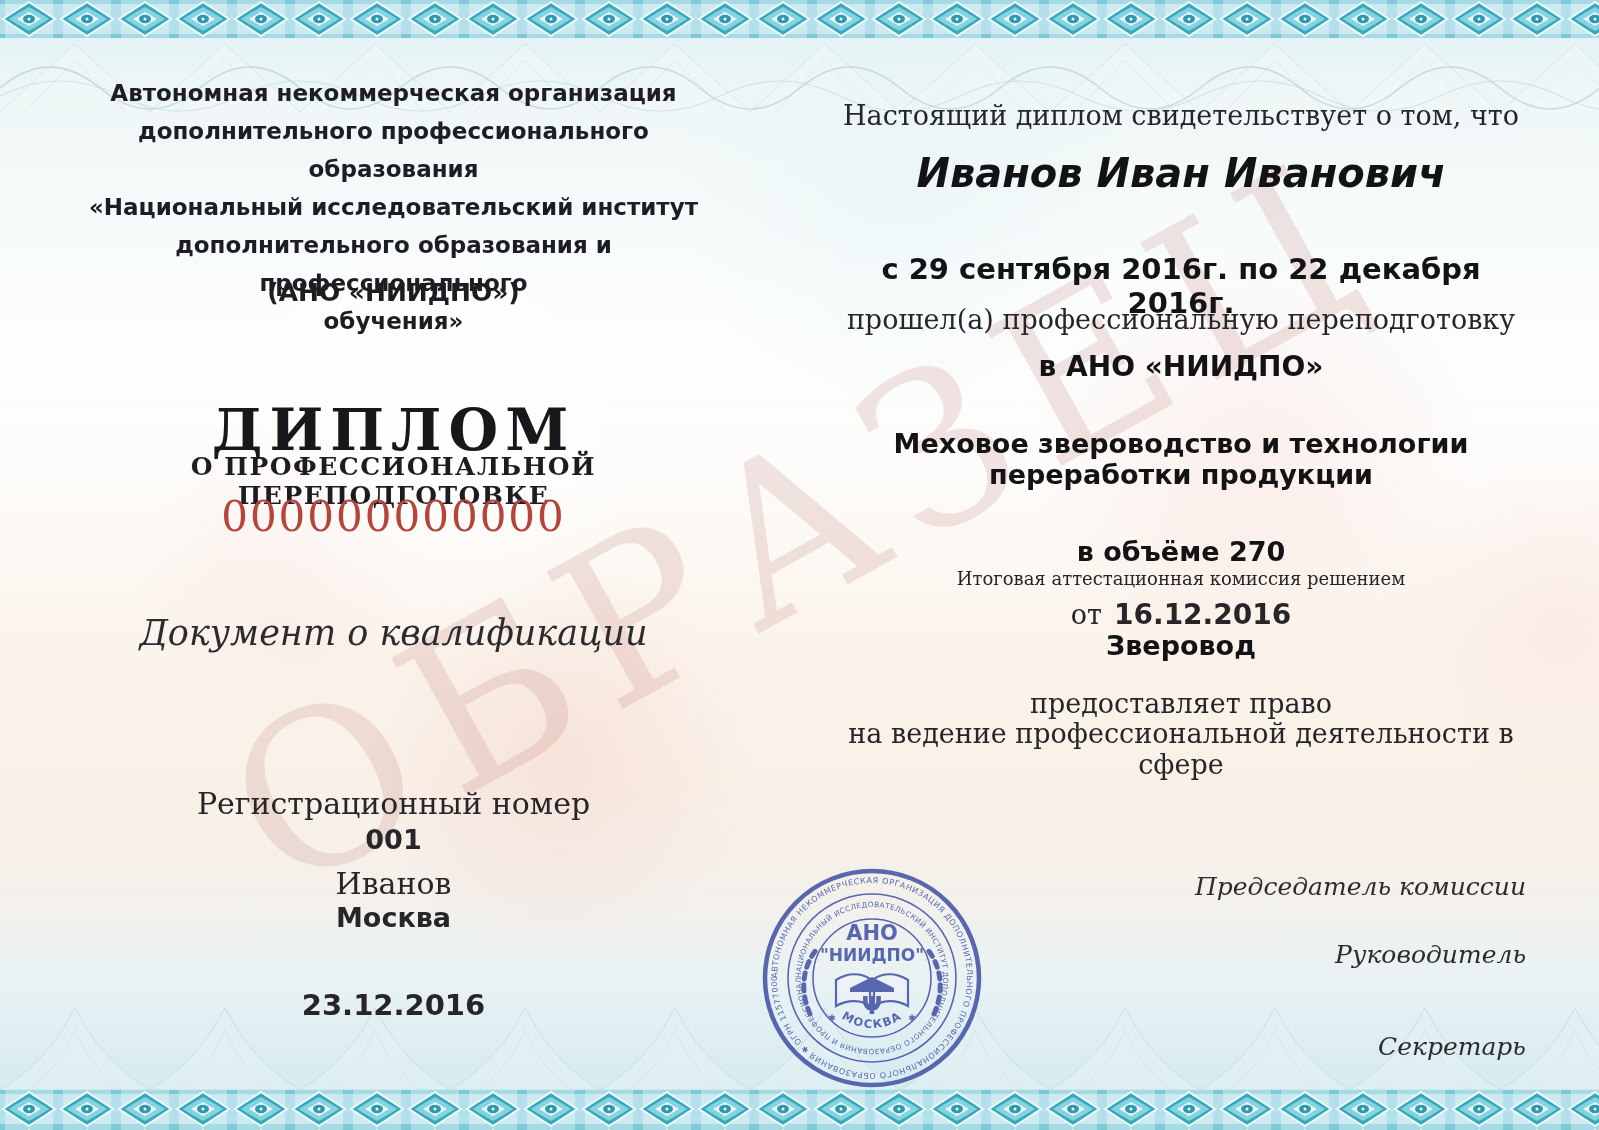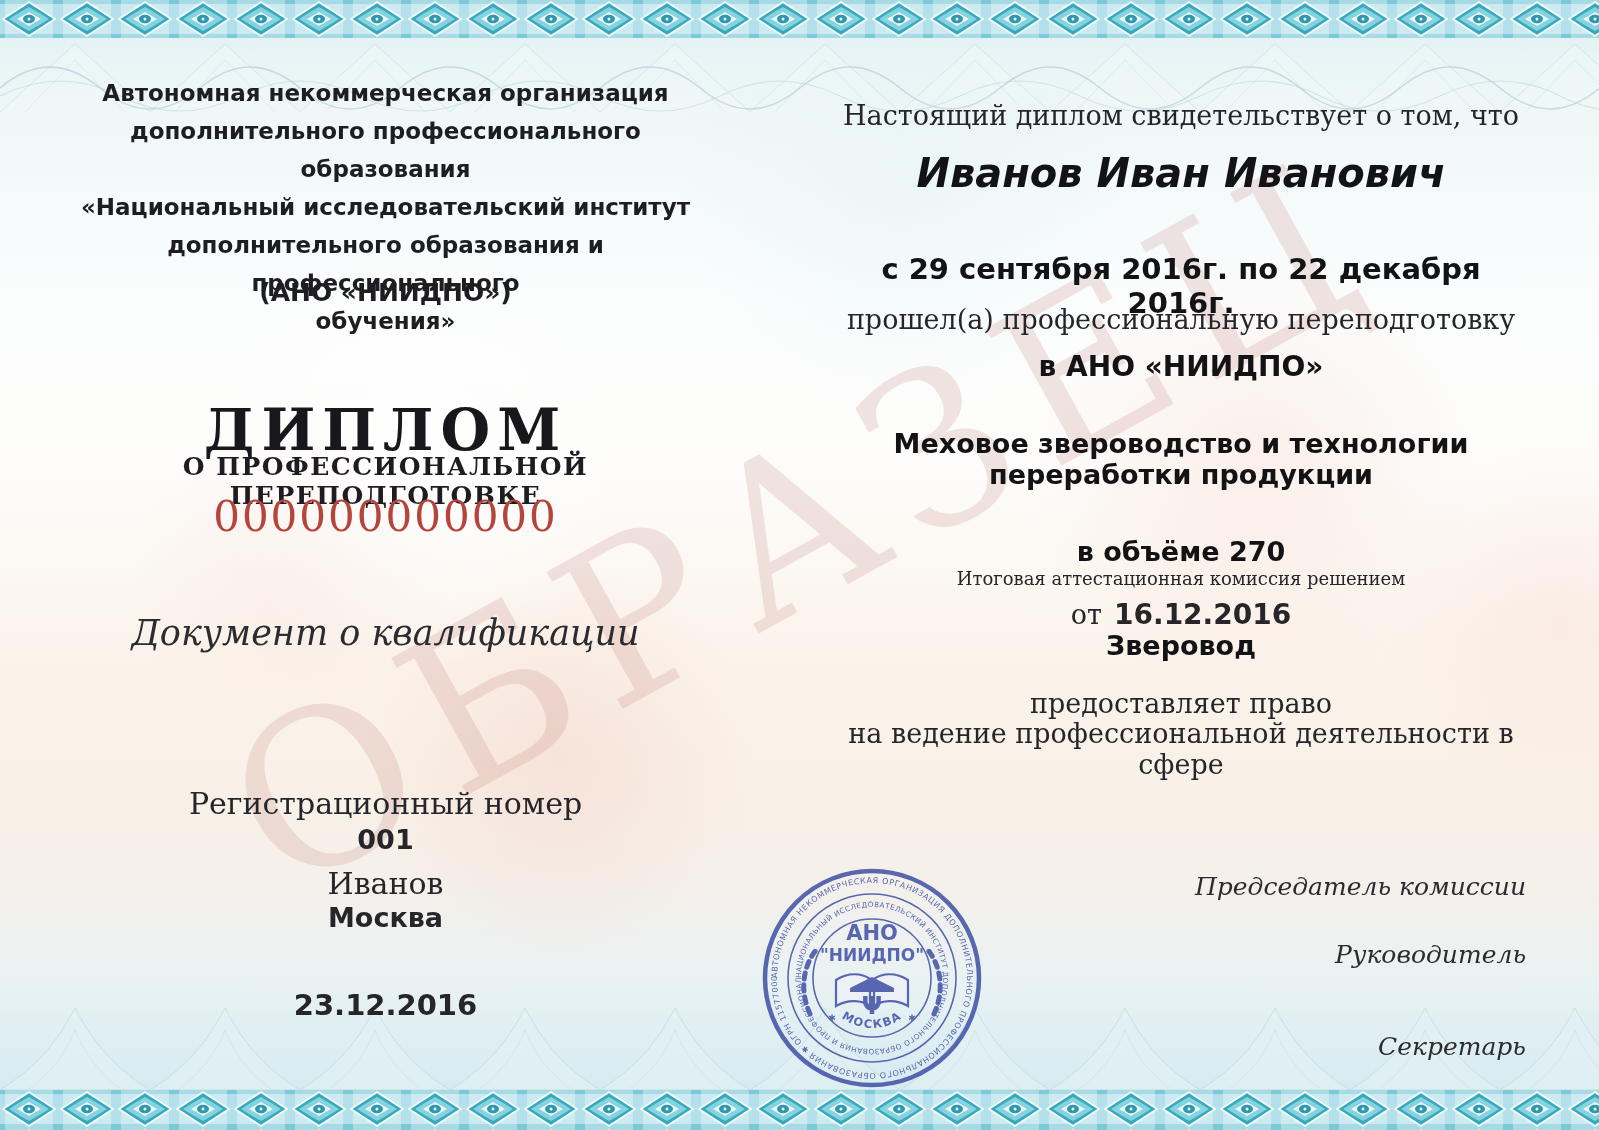--- a/index.html
+++ b/index.html
@@ -25,21 +25,21 @@
 
   
   .wm{
     left:-60px;top:400px;width:1720px;text-align:center;
     font-family:"DejaVu Serif", serif;font-size:215px;letter-spacing:20px;
     color:rgba(198,138,132,.22);transform:rotate(-29deg);transform-origin:50% 50%;
     z-index:1;user-select:none;white-space:nowrap;
   }
 
   .txt{z-index:2;}
-  .left-col-item{left:68px;width:635px;text-align:center;}
+  .left-col-item{left:76px;width:635px;text-align:center;}
   .right-col-item{left:828px;width:706px;}
 
   .org-name{top:74px;font-size:23px;line-height:38px;color:#1e1e22;}
   .org-short{top:278px;font-size:25px;color:#1e1e22;}
   .dip-title{top:396px;font-size:57px;letter-spacing:7px;font-weight:600;color:#17171c;}
   .dip-sub{top:452px;font-size:25px;letter-spacing:1.5px;font-weight:600;color:#1c1c22;}
   .dip-num{top:492px;font-size:42px;letter-spacing:2px;color:#b5443c;}
   .qual-doc{top:613px;font-size:35px;color:#2c2c30;}
   .reg-lbl{top:786px;font-size:30px;}
   .reg-val{top:824px;font-size:27px;}

